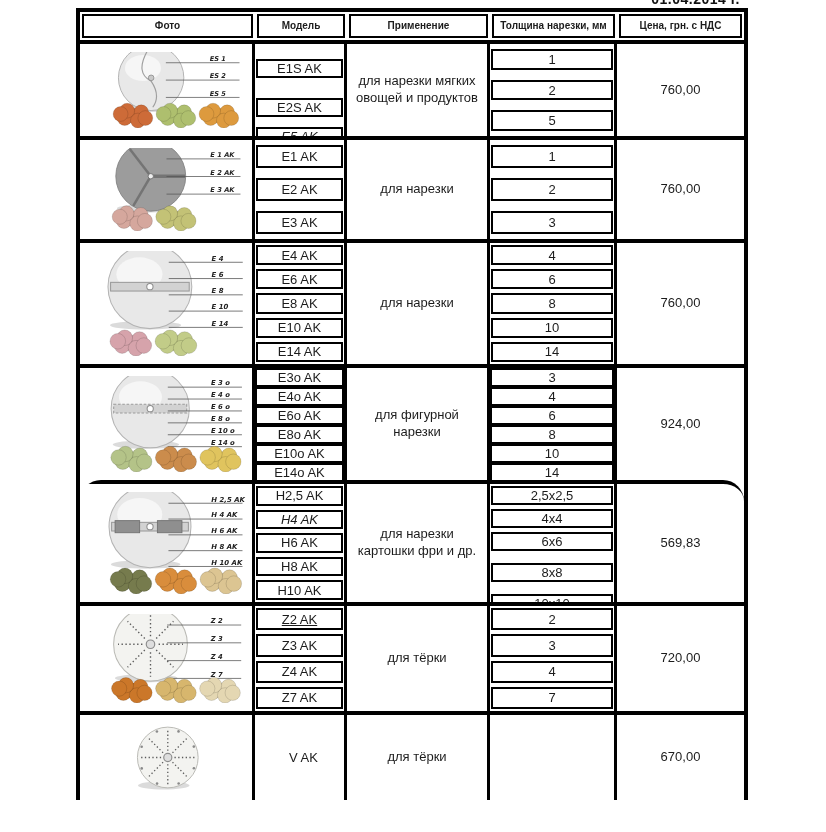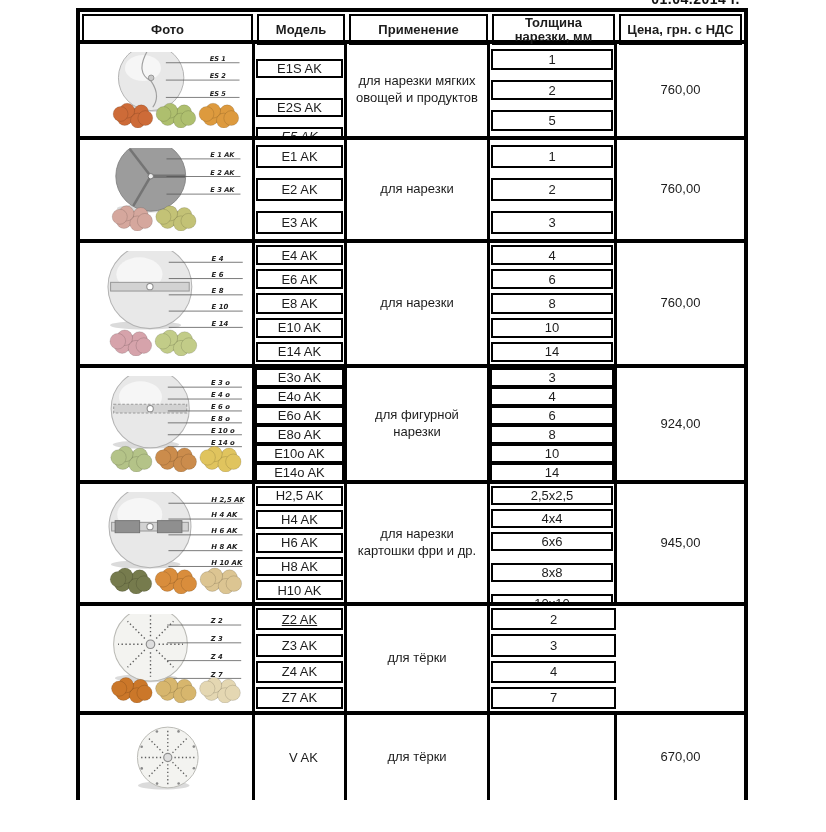--- a/index.html
+++ b/index.html
@@ -36,21 +36,21 @@
     grid-template-columns:175px 92px 143px 127px 127px;
   }
   
   .header-row{height:28px;}
   .hcell{
     border:2px solid #000;
     margin:2px;
     display:flex;align-items:center;justify-content:center;
     text-align:center;
     font-weight:bold;
-    font-size:13px;
+    font-size:10px;
     line-height:1.05;
     padding:0 2px;
     box-sizing:border-box;
   }
   
   .group-row{border-top:4px solid #000;}
   .cell{
     border-right:3px solid #000;
     position:relative;
     overflow:hidden;
@@ -314,21 +314,21 @@
             <div class="sub-box" style="margin: 0px;">4</div>
             <div class="sub-box" style="margin: 0px;">6</div>
             <div class="sub-box" style="margin: 0px;">8</div>
             <div class="sub-box" style="margin: 0px;">10</div>
             <div class="sub-box" style="margin: 0px;">14</div>
           </div>
     <div class="cell">
       <div class="center-text">924,00</div>
     </div>
   </div>
-        <div class="grid-row group-row" style="height: 118px;">
+        <div class="grid-row group-row" style="height: 118px; border-radius: 21px;">
     <div class="cell photo-cell">
             <svg width="175" height="118" viewBox="0 0 175 118">
               <ellipse cx="53" cy="83.72800000000001" rx="40.29" ry="5" fill="rgba(0,0,0,0.14)"></ellipse>
               <circle cx="58" cy="40.120000000000005" r="47.4" fill="#e8e8e8" stroke="#b3b3b3" stroke-width="1.2"></circle>
               <ellipse cx="46.15" cy="25.900000000000006" rx="26.07" ry="18.96" fill="#f6f6f6"></ellipse>
               <rect x="13.600000000000001" y="35.120000000000005" width="88.8" height="10" fill="#d2d2d2" stroke="#9a9a9a" stroke-width="1.2"></rect>
               <rect x="17.6" y="33.120000000000005" width="28.439999999999998" height="14" fill="#8f8f8f" stroke="#6f6f6f"></rect>
               <rect x="66.532" y="33.120000000000005" width="28.439999999999998" height="14" fill="#8f8f8f" stroke="#6f6f6f"></rect>
               <circle cx="58" cy="40.120000000000005" r="3.6" fill="#ffffff" stroke="#8c8c8c" stroke-width="1.2"></circle>
               <line x1="79.33" y1="13" x2="165" y2="13" stroke="#555" stroke-width="0.9"></line>
@@ -359,37 +359,37 @@
               <circle cx="150" cy="99" r="9" fill="#dcc592" stroke="rgba(0,0,0,0.25)" stroke-width="0.6"></circle>
               <circle cx="130" cy="106" r="9" fill="#dcc592" stroke="rgba(0,0,0,0.25)" stroke-width="0.6"></circle>
               <circle cx="146" cy="109" r="9" fill="#dcc592" stroke="rgba(0,0,0,0.25)" stroke-width="0.6"></circle>
               <circle cx="133" cy="97" r="9" fill="#dcc592" stroke="rgba(0,0,0,0.25)" stroke-width="0.6"></circle>
               <circle cx="155" cy="106" r="9" fill="#dcc592" stroke="rgba(0,0,0,0.25)" stroke-width="0.6"></circle>
               <circle cx="125" cy="101" r="9" fill="#dcc592" stroke="rgba(0,0,0,0.25)" stroke-width="0.6"></circle>
             </svg>
           </div>
     <div class="cell stack-cell">
             <div class="sub-box" style="margin: 2px 1px;">H2,5 AK</div>
-            <div class="sub-box" style="margin: 2px 1px;">H4 AK</div>
+            <div class="sub-box" style="margin: 2px 1px; font-style: italic;">H4 AK</div>
             <div class="sub-box" style="margin: 2px 1px;">H6 AK</div>
             <div class="sub-box" style="margin: 2px 1px;">H8 AK</div>
             <div class="sub-box" style="margin: 2px 1px;">H10 AK</div>
           </div>
     <div class="cell">
       <div class="center-text">для нарезки картошки фри и др.</div>
     </div>
     <div class="cell stack-cell">
             <div class="sub-box" style="margin: 2px 1px;">2,5x2,5</div>
             <div class="sub-box" style="margin: 2px 1px; text-align: center;">4x4</div>
             <div class="sub-box" style="margin: 2px 1px;">6x6</div>
             <div class="sub-box" style="margin: 10px 1px;">8x8</div>
             <div class="sub-box" style="margin: 2px 1px;">10x10</div>
           </div>
     <div class="cell">
-      <div class="center-text">945,00</div>
+      <div class="center-text">569,83</div>
     </div>
   </div>
         <div class="grid-row group-row" style="height: 105px;">
     <div class="cell photo-cell">
             <svg width="175" height="105" viewBox="0 0 175 105">
               <ellipse cx="53" cy="75.72" rx="36.975" ry="5" fill="rgba(0,0,0,0.14)"></ellipse>
               <circle cx="58" cy="35.7" r="43.5" fill="#f3f3f0" stroke="#b9b9b4" stroke-width="1.2"></circle>
               <line x1="67.57" y1="35.7" x2="96.28" y2="35.7" stroke="#5a5a5a" stroke-width="1.6" stroke-dasharray="1.6 3"></line>
               <line x1="64.76701189595526" y1="42.46701189595526" x2="85.06804758382104" y2="62.768047583821044" stroke="#5a5a5a" stroke-width="1.6" stroke-dasharray="1.6 3"></line>
               <line x1="58" y1="45.27" x2="58" y2="73.98" stroke="#5a5a5a" stroke-width="1.6" stroke-dasharray="1.6 3"></line>
@@ -438,20 +438,23 @@
           </div>
     <div class="cell">
       <div class="center-text">для тёрки</div>
     </div>
     <div class="cell stack-cell">
             <div class="sub-box" style="margin: 2px 1px;">2</div>
             <div class="sub-box" style="margin: 2px 1px;">3</div>
             <div class="sub-box" style="margin: 2px 1px;">4</div>
             <div class="sub-box" style="margin: 2px 1px;">7</div>
           </div>
+    <div class="cell">
+      <div class="center-text">720,00</div>
+    </div>
   </div>
         <div class="grid-row group-row" style="height: 85px;">
     <div class="cell photo-cell">
             <svg width="175" height="85" viewBox="0 0 175 85">
               <ellipse cx="73" cy="76.908" rx="31.79" ry="5" fill="rgba(0,0,0,0.14)"></ellipse>
               <circle cx="78" cy="42.5" r="37.4" fill="#f3f3f0" stroke="#b9b9b4" stroke-width="1.2"></circle>
               <line x1="86.228" y1="42.5" x2="110.912" y2="42.5" stroke="#5a5a5a" stroke-width="1.6" stroke-dasharray="1.6 3"></line>
               <circle cx="110.17018691995706" cy="55.723713454813804" r="1.6" fill="#8a8a8a"></circle>
               <line x1="83.81807459560291" y1="48.318074595602916" x2="101.27229838241165" y2="65.77229838241165" stroke="#5a5a5a" stroke-width="1.6" stroke-dasharray="1.6 3"></line>
               <circle cx="91.39717986677378" cy="74.59833477950704" r="1.6" fill="#8a8a8a"></circle>

